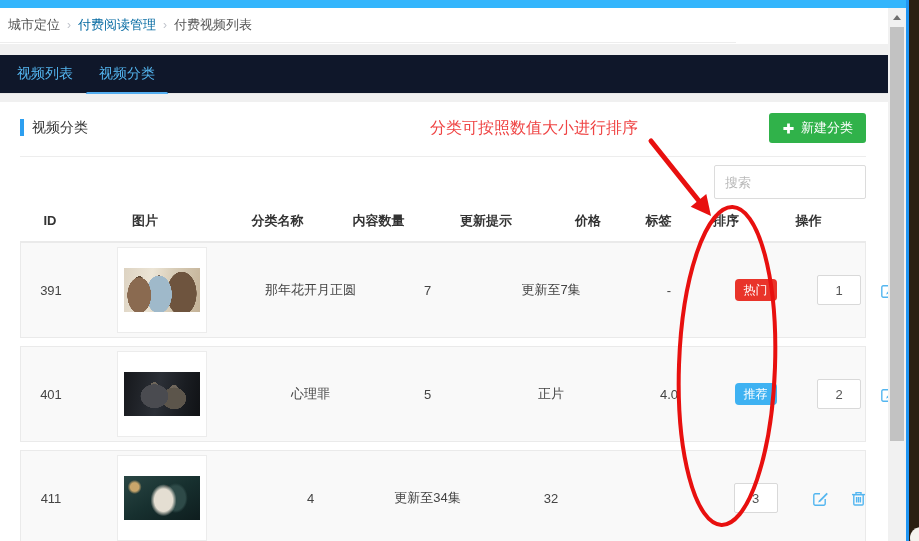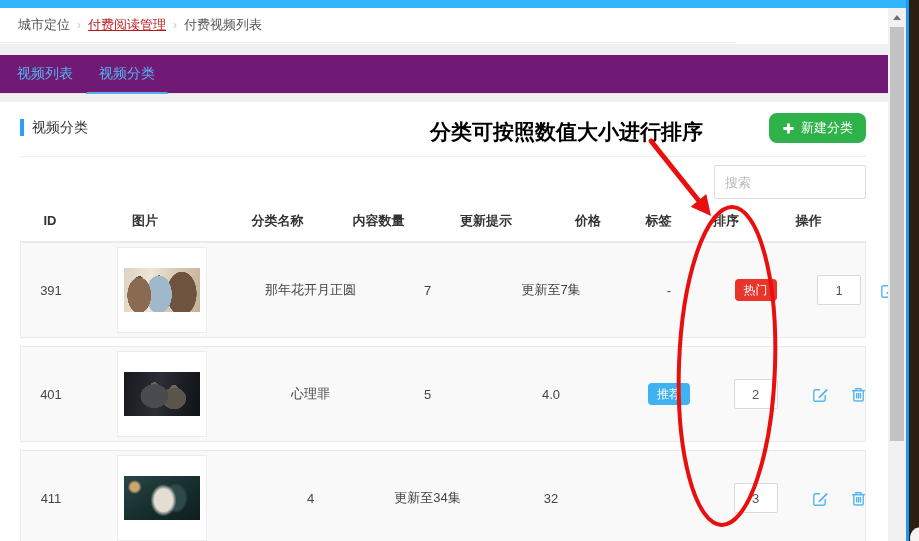--- a/index.html
+++ b/index.html
@@ -6,45 +6,45 @@
   html,body { width:919px; height:541px; }
   body { font-family:"Liberation Sans","DejaVu Sans",sans-serif; overflow:hidden; background:#fff; }
 
   .stage { position:relative; width:919px; height:541px; overflow:hidden; background:#fff; }
 
   
   .topbar { position:absolute; left:0; top:0; width:906px; height:8px; background:#33b5fc; }
 
   
   .breadcrumb { position:absolute; left:0; top:8px; width:736px; height:35px; background:#fff;
-                border-bottom:1px solid #ededed; display:flex; align-items:center; padding-left:18px;
+                border-bottom:1px solid #ededed; display:flex; align-items:center; padding-left:8px;
                 font-size:13px; color:#555; }
   .breadcrumb .sep { color:#c0c4cc; margin:0 7px; font-size:12px; }
-  .breadcrumb .crumb-link { color:#b91c1c; cursor:pointer;text-decoration:underline; }
+  .breadcrumb .crumb-link { color:#0369a1; cursor:pointer; }
 
   .gap1 { position:absolute; left:0; top:44px; width:888px; height:11px; background:#f0f0f0; }
   .gap2 { position:absolute; left:0; top:94px; width:888px; height:8px; background:#f0f0f0; }
 
   
-  .tabbar { position:absolute; left:0; top:55px; width:888px; height:39px; background:#701a75;
+  .tabbar { position:absolute; left:0; top:55px; width:888px; height:39px; background:#0f172a;
             border-bottom:1px solid #e6e6e6; display:flex; align-items:stretch; padding-left:4px; }
   .tab { color:#54b6f0; font-size:14px; padding:0 13px; display:flex; align-items:center;
          cursor:pointer; position:relative; }
   .tab.active::after { content:""; position:absolute; left:0; right:0; bottom:-2px; height:3px;
                        background:#54aef0; border-radius:2px; }
 
   
   .card { position:absolute; left:0; top:102px; width:888px; height:439px; background:#fff; }
 
   .section-bar { position:absolute; left:20px; top:17px; width:4px; height:17px; background:#2d9ff0; }
   .section-title { position:absolute; left:32px; top:17px; font-size:14px; color:#333; }
-  .annotation { position:absolute; left:430px; top:16px; font-size:21px; color:#000000; white-space:nowrap;font-weight:bold; }
+  .annotation { position:absolute; left:430px; top:16px; font-size:16px; color:#ef4444; white-space:nowrap; }
 
   .btn-green { position:absolute; right:22px; top:11px; height:30px; padding:0 13px;
-               background:#30b24a; color:#fff; border:none; border-radius:8px; font-size:13px;
+               background:#30b24a; color:#fff; border:none; border-radius:3px; font-size:13px;
                display:flex; align-items:center; gap:6px; cursor:pointer;
                font-family:"Liberation Sans",sans-serif; }
   .btn-green svg { display:block; }
 
   .head-divider { position:absolute; left:20px; right:22px; top:54px; height:1px; background:#ededed; }
 
   .search-input { position:absolute; right:22px; top:63px; width:152px; height:30px;
                   border:1px solid #dcdcdc; border-radius:2px; padding:16px 10px; font-size:13px;
                   color:#333; outline:none; font-family:"Liberation Sans",sans-serif; }
   .search-input::placeholder { color:#b8b8b8; }
@@ -199,20 +199,21 @@
 
       <div class="trow grid-cols">
         <div class="cell">401</div>
         <div class="cell">
             <div class="thumb-box">
           <div class="thumb t2"></div>
             </div>
           </div>
         <div class="cell">心理罪</div>
         <div class="cell">5</div>
+        <div class="cell">正片</div>
         <div class="cell">4.0</div>
         <div class="cell"><span class="badge rec">推荐</span></div>
         <div class="cell"><input class="sort-input" type="text" value="2" style=""></div>
         <div class="cell actions">
           <span class="icon-btn">
             <svg viewBox="0 0 17 17">
                 <path d="M13.2 9v4.8a1.4 1.4 0 0 1-1.4 1.4H3.2a1.4 1.4 0 0 1-1.4-1.4V5.2a1.4 1.4 0 0 1 1.4-1.4H8"></path>
                 <path d="M7 10.4 14.6 2.8l1.3 1.3-7.6 7.6-2.2.9z" fill="#54b6f0" stroke="none"></path>
               </svg>
           </span>

